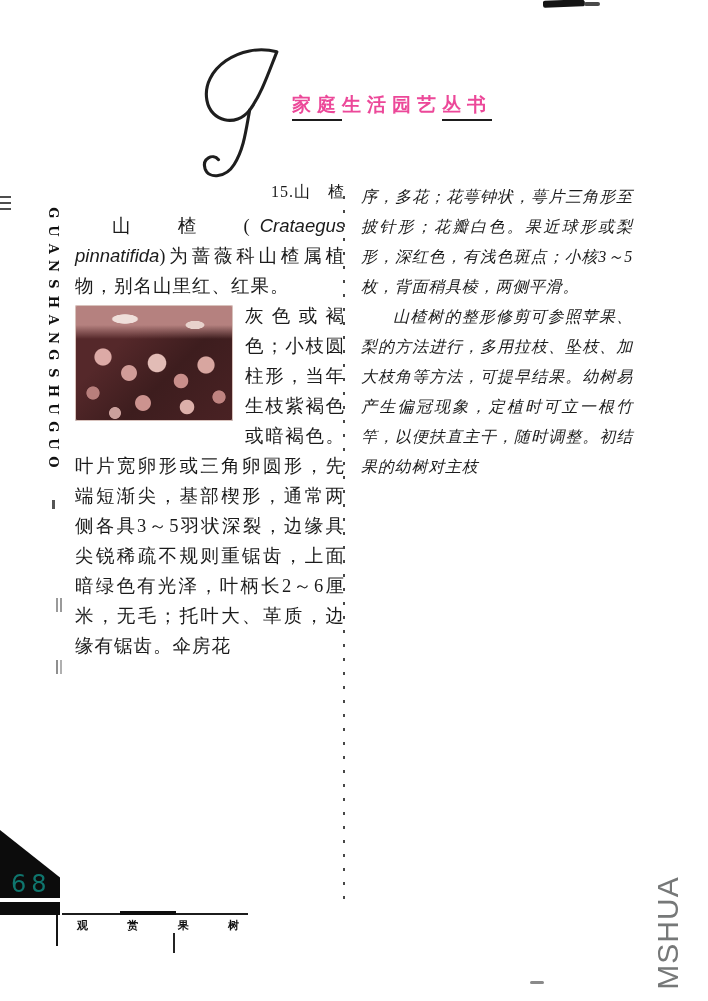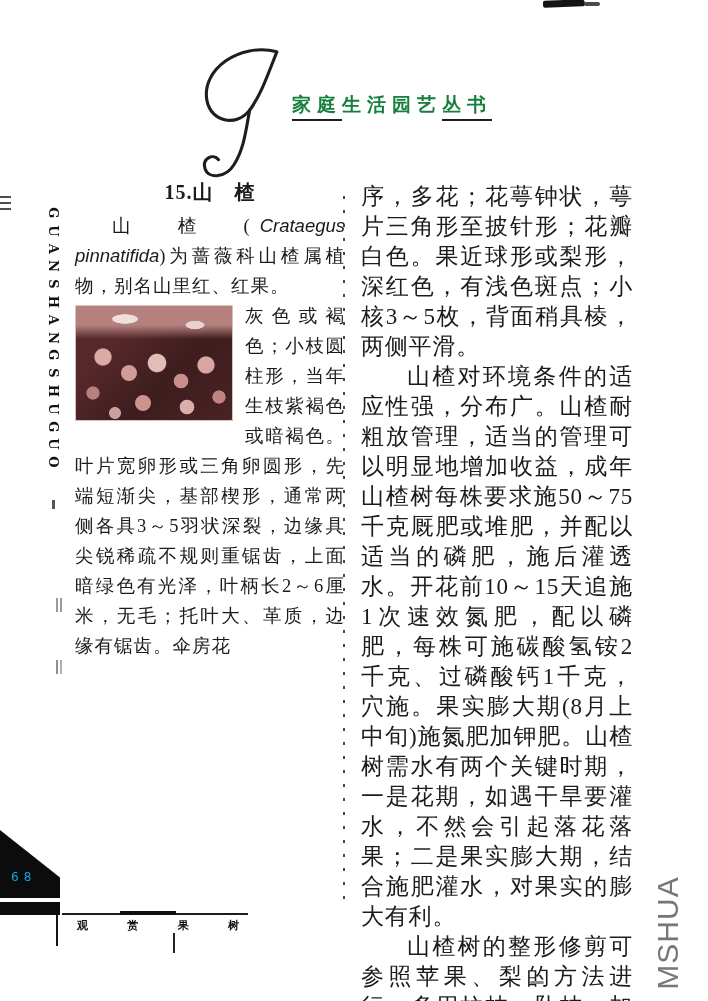--- a/index.html
+++ b/index.html
@@ -10,21 +10,21 @@
     color:#1b1b1b;
   }
   .abs{position:absolute;}
 
   
   .logo-wrap{left:186px;top:46px;width:104px;height:136px;}
   .logo-wrap svg{width:100%;height:100%;}
   .logo-letter-hidden{position:absolute;left:0;top:0;opacity:0;font-size:10px;}
   .series-title{
     left:292px;top:92px;font-size:19px;font-weight:bold;letter-spacing:6px;
-    color:#15803d;white-space:nowrap;
+    color:#ec4899;white-space:nowrap;
   }
   .series-title .u{border-bottom:2px solid #1d1d1d;padding-bottom:4px;}
   .corner-smudge{left:543px;top:0;width:42px;height:7px;background:#141414;
     border-radius:2px 4px 3px 2px;transform:rotate(-2deg);}
   .corner-smudge2{left:584px;top:2px;width:16px;height:4px;background:#4a4a4a;border-radius:2px;}
 
   
   .margin-letters{left:42px;top:204px;width:22px;display:flex;flex-direction:column;align-items:center;}
   .mchar{
     display:block;height:17.8px;line-height:17.8px;width:22px;text-align:center;
@@ -36,25 +36,25 @@
   .edge-marks{left:0;top:196px;width:11px;}
   .edge-marks div{height:2px;background:#4d4d4d;margin-bottom:4px;width:11px;}
   .edge-mark-mid1{left:56px;top:598px;width:2px;height:14px;background:#9a9a9a;box-shadow:4px 0 0 #9a9a9a;}
   .edge-mark-mid2{left:56px;top:660px;width:2px;height:14px;background:#8f8f8f;box-shadow:4px 0 0 #b0b0b0;}
 
   
   .col{position:absolute;text-align:justify;}
   .col p{margin:0;}
   .col-left{left:75px;top:172px;width:270px;height:740px;font-size:19px;letter-spacing:1px;line-height:36px;}
   .col-left .tight{line-height:30px;font-size:18.5px;}
-  .col-right{left:361px;top:182px;width:272px;height:760px;font-size:23px;letter-spacing:0.8px;line-height:30px;}
+  .col-right{left:361px;top:182px;width:272px;height:760px;font-size:16px;letter-spacing:0.8px;line-height:30px;font-style:italic;}
   .indent{text-indent:2em;}
   .section-heading{
-    margin:7px 0 6px 0 !important;font-size:20px;font-weight:bold;letter-spacing:1px;
-    line-height:26px;text-align:center;
+    margin:7px 0 6px 0 !important;font-size:16px;font-weight:normal;letter-spacing:1px;
+    line-height:26px;text-align:right;
   }
   .latin{font-style:italic;font-family:Liberation Sans, sans-serif;letter-spacing:0;margin-left:9px;}
 
   .column-divider{
     left:343px;top:196px;width:2px;height:712px;
     background:repeating-linear-gradient(180deg,#474747 0 3px,transparent 3px 14px);
   }
 
   
   .photo{
@@ -79,23 +79,23 @@
     box-shadow:0 0 0 1px #d8c2bc inset;
   }
 
   
   .page-flag{
     left:0;top:830px;width:60px;height:85px;background:#0c0c0c;
     clip-path:polygon(0 0,100% 56%,100% 100%,0 100%);
   }
   .page-flag .whiteline{position:absolute;left:0;top:68px;width:100%;height:4px;background:#ffffff;}
   .page-number{
-    position:absolute;left:11px;top:40px;color:#0ea5e9;
+    position:absolute;left:11px;top:40px;color:#0f766e;
     font-family:"DejaVu Sans","Liberation Sans",sans-serif;
-    font-size:12px;letter-spacing:5px;font-weight:normal;
+    font-size:24px;letter-spacing:5px;font-weight:normal;
   }
   .flag-tail{left:56px;top:915px;width:2px;height:31px;background:#151515;}
   .footer-rule{left:62px;top:913px;width:186px;height:2px;background:#1c1c1c;}
   .footer-rule-thick{left:120px;top:911px;width:56px;height:4px;background:#0e0e0e;}
   .footer-title{
     left:77px;top:918px;width:162px;display:flex;justify-content:space-between;
     font-size:11px;font-weight:bold;color:#111;
   }
   .footer-dash{left:173px;top:933px;width:2px;height:20px;background:#242424;}
   .bottom-smudge{left:530px;top:981px;width:14px;height:3px;background:#8a8a8a;border-radius:2px;}
@@ -161,21 +161,20 @@
     <p class="indent"><span>山楂(</span><span class="latin">Crataegus pinnatifida</span><span>)为蔷薇科山楂属植物，别名山里红、红果。</span></p>
     <div class="photo"></div>
     <p>灰色或褐色；小枝圆柱形，当年生枝紫褐色或暗褐色。叶片宽卵形或三角卵圆形，先端短渐尖，基部楔形，通常两侧各具3～5羽状深裂，边缘具尖锐稀疏不规则重锯齿，上面暗绿色有光泽，叶柄长2～6厘米，无毛；托叶大、革质，边缘有锯齿。伞房花</p>
   </div>
 </div>
 
 <div class="abs column-divider"></div>
 
 <div class="col col-right">
   <p>序，多花；花萼钟状，萼片三角形至披针形；花瓣白色。果近球形或梨形，深红色，有浅色斑点；小核3～5枚，背面稍具棱，两侧平滑。</p>
-  <p class="indent">山楂对环境条件的适应性强，分布广。山楂耐粗放管理，适当的管理可以明显地增加收益，成年山楂树每株要求施50～75千克厩肥或堆肥，并配以适当的磷肥，施后灌透水。开花前10～15天追施1次速效氮肥，配以磷肥，每株可施碳酸氢铵2千克、过磷酸钙1千克，穴施。果实膨大期(8月上中旬)施氮肥加钾肥。山楂树需水有两个关键时期，一是花期，如遇干旱要灌水，不然会引起落花落果；二是果实膨大期，结合施肥灌水，对果实的膨大有利。</p>
   <p class="indent">山楂树的整形修剪可参照苹果、梨的方法进行，多用拉枝、坠枝、加大枝角等方法，可提早结果。幼树易产生偏冠现象，定植时可立一根竹竿，以便扶直主干，随时调整。初结果的幼树对主枝</p>
 </div>
 
 <div class="abs page-flag">
   <div class="whiteline"></div>
   <span class="page-number">68</span>
 </div>
 <div class="abs flag-tail"></div>
 
 <div class="abs footer-rule"></div>

